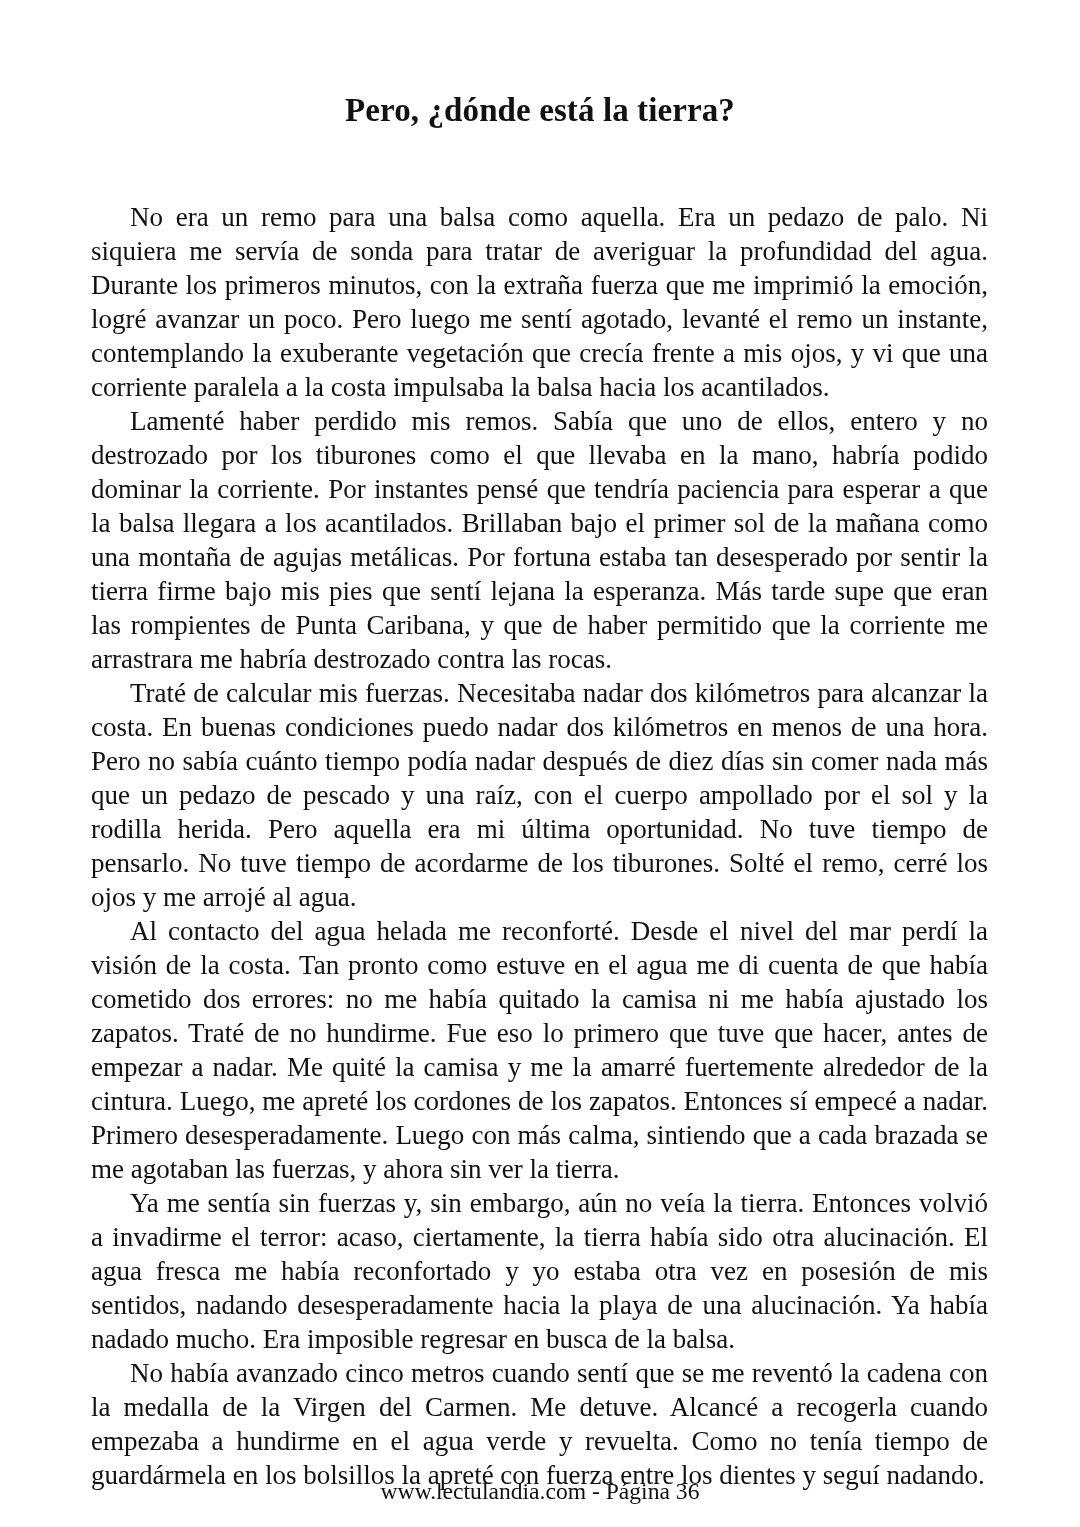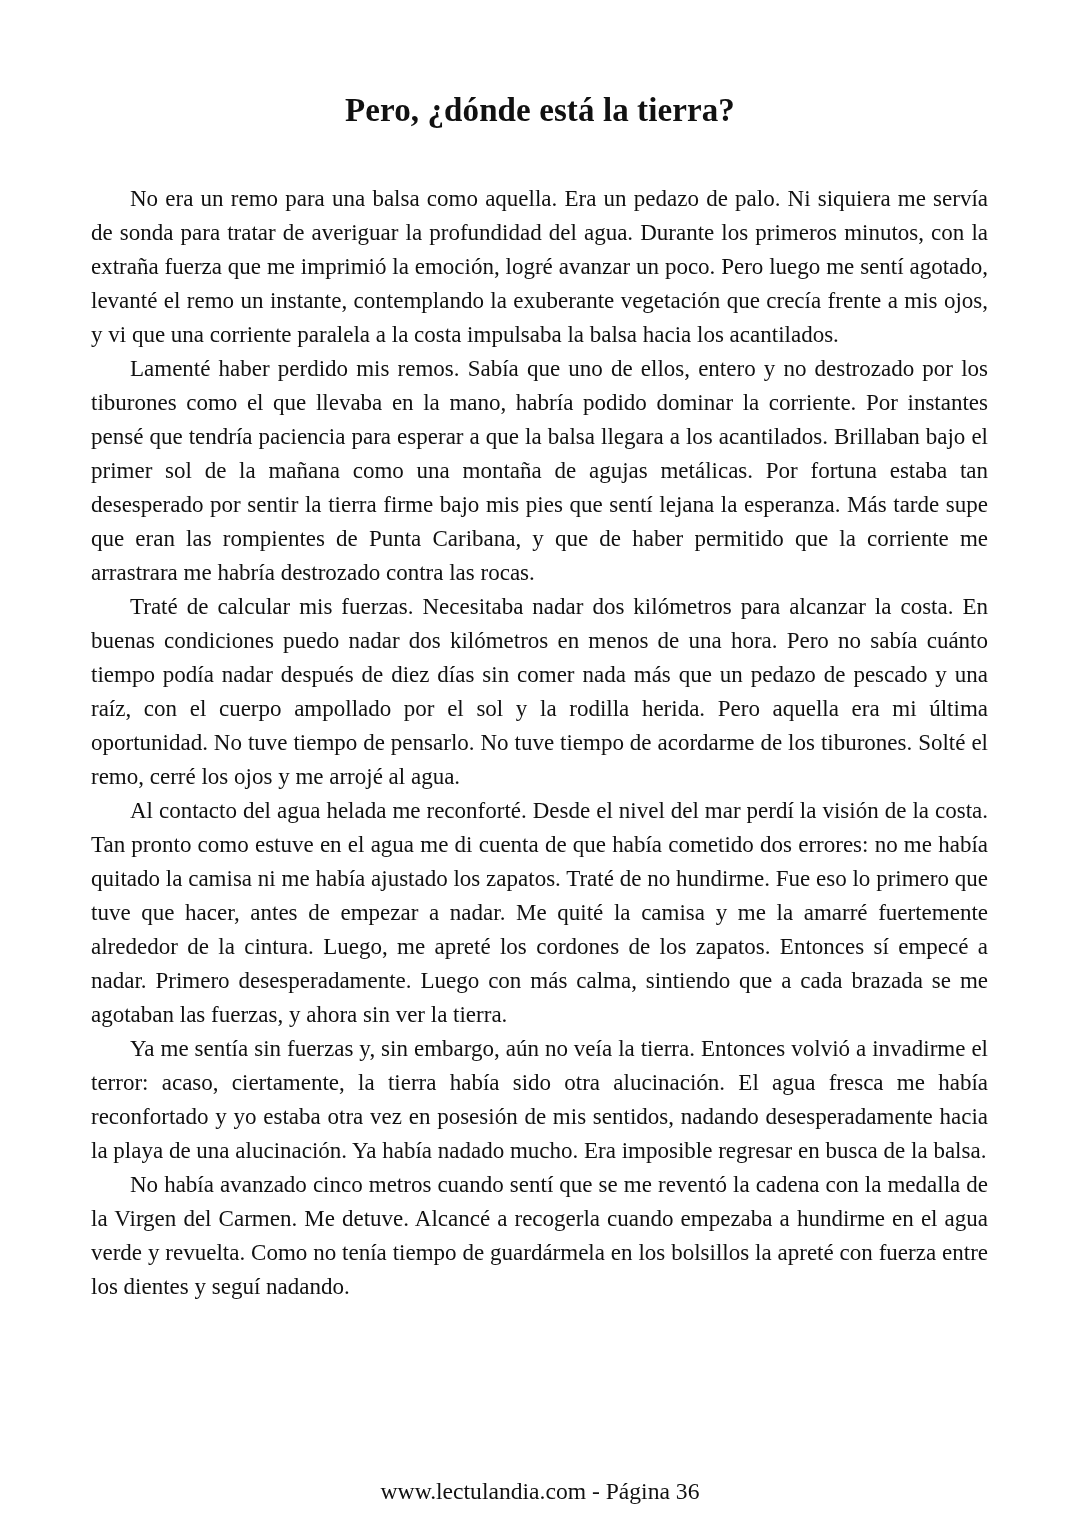--- a/index.html
+++ b/index.html
@@ -29,24 +29,24 @@
     width: 1080px;
     text-align: center;
     font-weight: bold;
     font-size: 33px;
     line-height: 44px;
     margin: 0;
     letter-spacing: 0.1px;
   }
   .body-text {
     position: absolute;
-    top: 182px;
+    top: 200px;
     left: 91px;
     width: 897px;
-    font-size: 23px;
+    font-size: 27px;
     line-height: 34px;
   }
   .body-text p {
     margin: 0;
     text-indent: 39px;
     text-align: justify;
   }
   .footer {
     position: absolute;
     top: 1474px;

